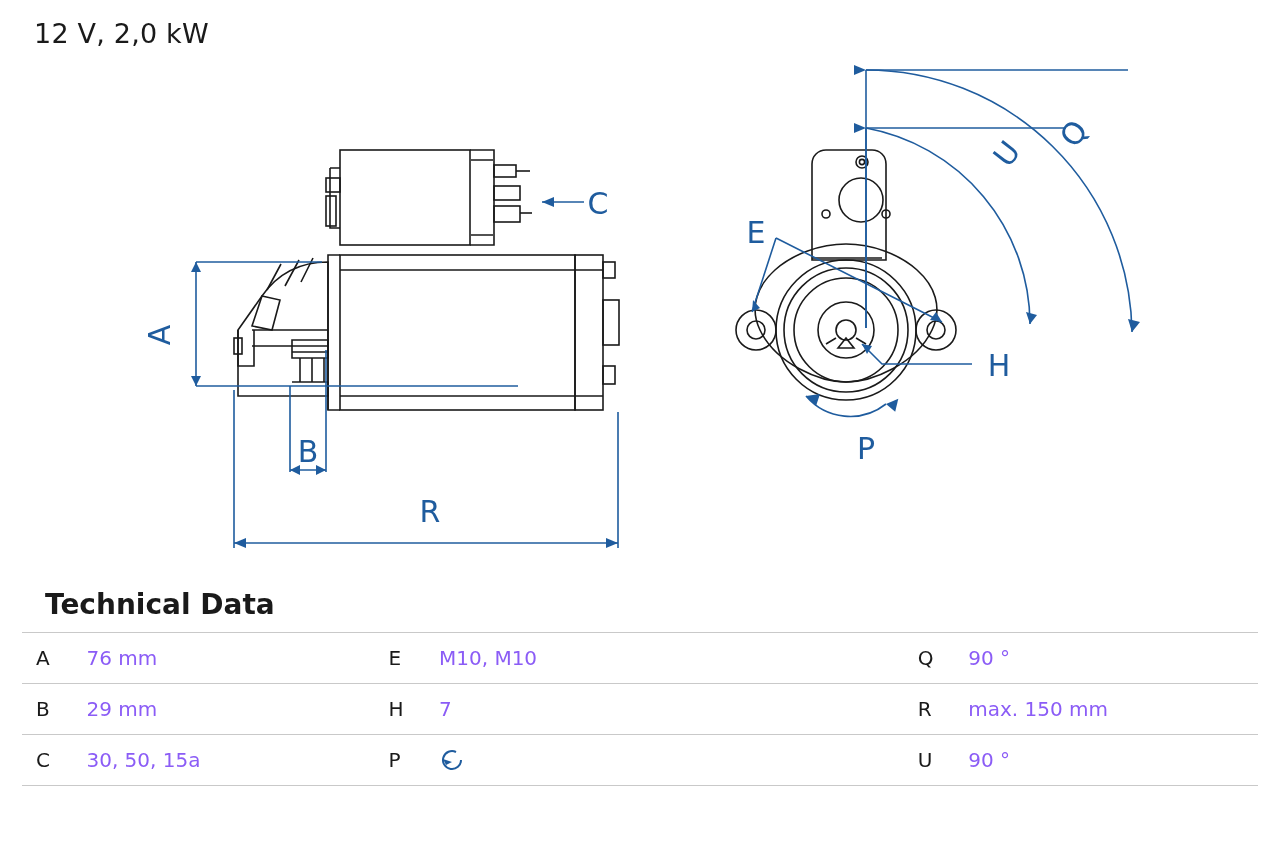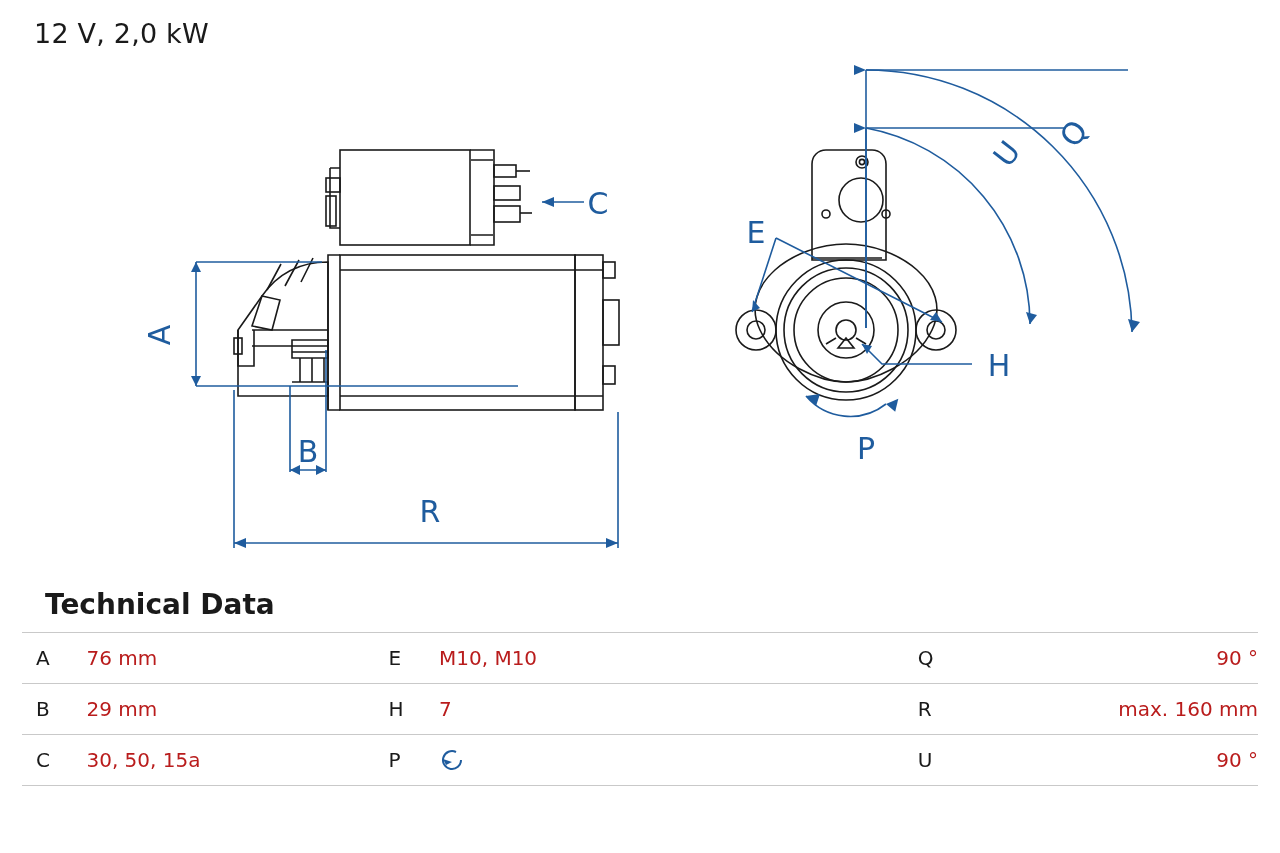--- a/index.html
+++ b/index.html
@@ -60,25 +60,25 @@
     vertical-align: middle;
     white-space: nowrap;
   }
   td.key {
     width: 38px;
     padding-left: 16px;
     color: #1a1a1a;
   }
   td.val {
     padding-left: 14px;
-    color: #b91c1c;
+    color: #8b5cf6;
   }
   td.v1 { width: 300px; }
   td.v2 { width: 490px; }
-  td.v3 { width: 300px; text-align: right; }
+  td.v3 { width: 300px; }
   .rot-icon {
     display: inline-block;
     width: 26px;
     height: 26px;
     vertical-align: -6px;
   }
 </style>
 </head>
 <body>
 
@@ -213,21 +213,21 @@
         <td class="val v2">M10, M10</td>
         <td class="key">Q</td>
         <td class="val v3">90 °</td>
       </tr>
       <tr>
         <td class="key">B</td>
         <td class="val v1">29 mm</td>
         <td class="key">H</td>
         <td class="val v2">7</td>
         <td class="key">R</td>
-        <td class="val v3">max. 160 mm</td>
+        <td class="val v3">max. 150 mm</td>
       </tr>
       <tr>
         <td class="key">C</td>
         <td class="val v1">30, 50, 15a</td>
         <td class="key">P</td>
         <td class="val v2">
           <span class="rot-icon">
             <svg viewBox="0 0 26 26" width="26" height="26" fill="none" stroke="#1f5c9e" stroke-width="2">
               <path d="M22 13 a9 9 0 1 1 -5 -8"></path>
               <path d="M4 12 l3 6 l6 -3 z" fill="#1f5c9e" stroke="none"></path>

